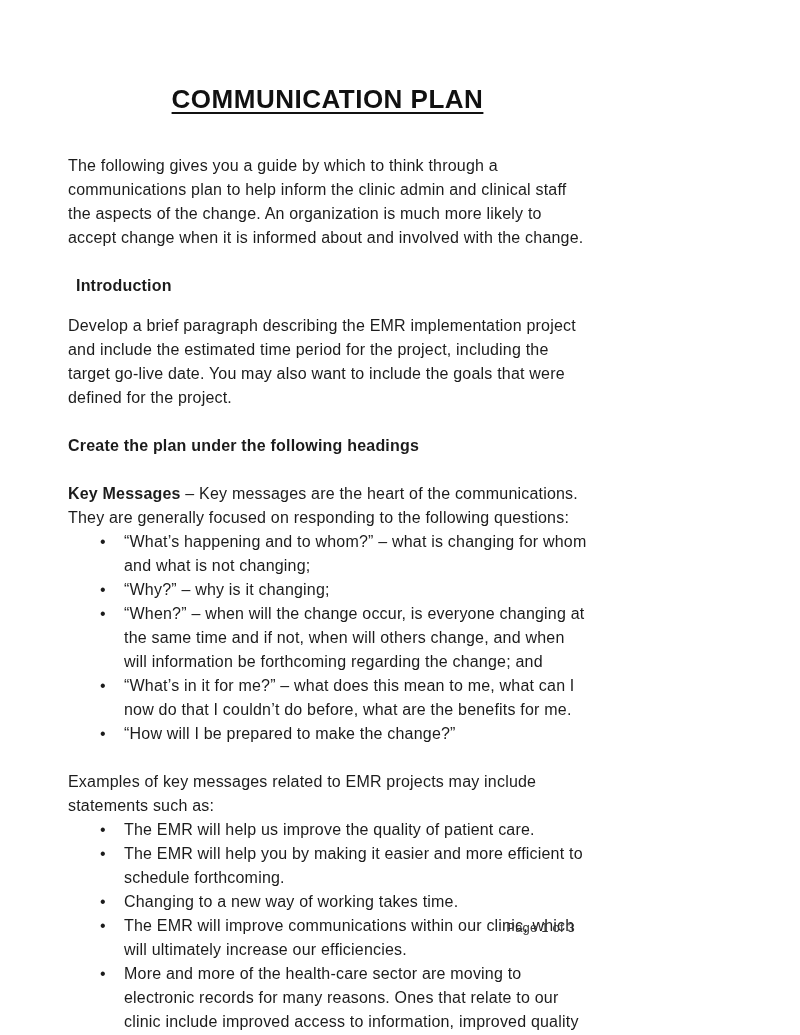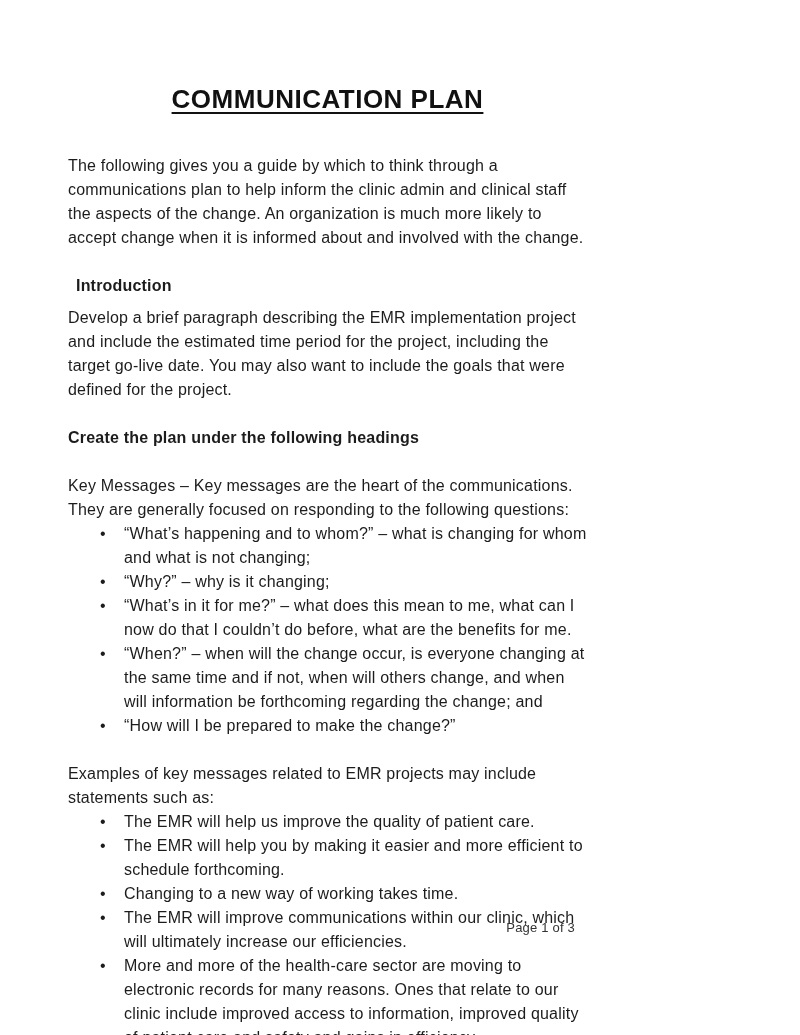--- a/index.html
+++ b/index.html
@@ -27,36 +27,36 @@
     font-size: 26px;
     line-height: 30px;
     font-weight: 700;
     letter-spacing: 0.5px;
     text-decoration: underline;
     text-underline-offset: 4px;
     text-decoration-thickness: 2px;
     color: #111111;
   }
   .para {
-    margin: 8px 0 24px 0;
+    margin: 16px 0 24px 0;
   }
   .para.tight {
     margin: 0;
   }
   .heading {
     margin: 8px;
     font-weight: 700;
     font-size: 16px;
     line-height: 24px;
   }
   .heading.spaced {
     margin: 0 0 24px 0;
   }
   .bold-lead {
-    font-weight: 400;
+    font-weight: 700;
     text-align: center;
   }
   ul.bullets {
     margin: 0 0 24px 0;
     padding: 0 0 0 50px;
     list-style: none;
   }
   ul.bullets li {
     position: relative;
     padding-left: 6px;
@@ -91,22 +91,22 @@
   <h3 class="heading">Introduction</h3>
   <p class="para">Develop a brief paragraph describing the EMR implementation project and include the estimated time period for the project, including the target go-live date.  You may also want to include the goals that were defined for the project.</p>
 
   <h3 class="heading spaced">Create the plan under the following headings</h3>
 
   <p class="para tight"><span class="bold-lead">Key Messages</span><span> – Key messages are the heart of the communications. They are generally focused on responding to the following questions:</span></p>
 
   <ul class="bullets">
     <li>“What’s happening and to whom?” – what is changing for whom and what is not changing;</li>
     <li>“Why?” – why is it changing;</li>
+    <li>“When?” – when will the change occur, is everyone changing at the same time and if not, when will others change, and when will information be forthcoming regarding the change; and</li>
     <li>“What’s in it for me?” – what does this mean to me, what can I now do that I couldn’t do before, what are the benefits for me.</li>
-    <li>“When?” – when will the change occur, is everyone changing at the same time and if not, when will others change, and when will information be forthcoming regarding the change; and</li>
     <li>“How will I be prepared to make the change?”</li>
   </ul>
 
   <p class="para tight">Examples of key messages related to EMR projects may include statements such as:</p>
 
   <ul class="bullets">
     <li>The EMR will help us improve the quality of patient care.</li>
     <li>The EMR will help you by making it easier and more efficient to schedule forthcoming.</li>
     <li>Changing to a new way of working takes time.</li>
     <li>The EMR will improve communications within our clinic, which will ultimately increase our efficiencies.</li>

